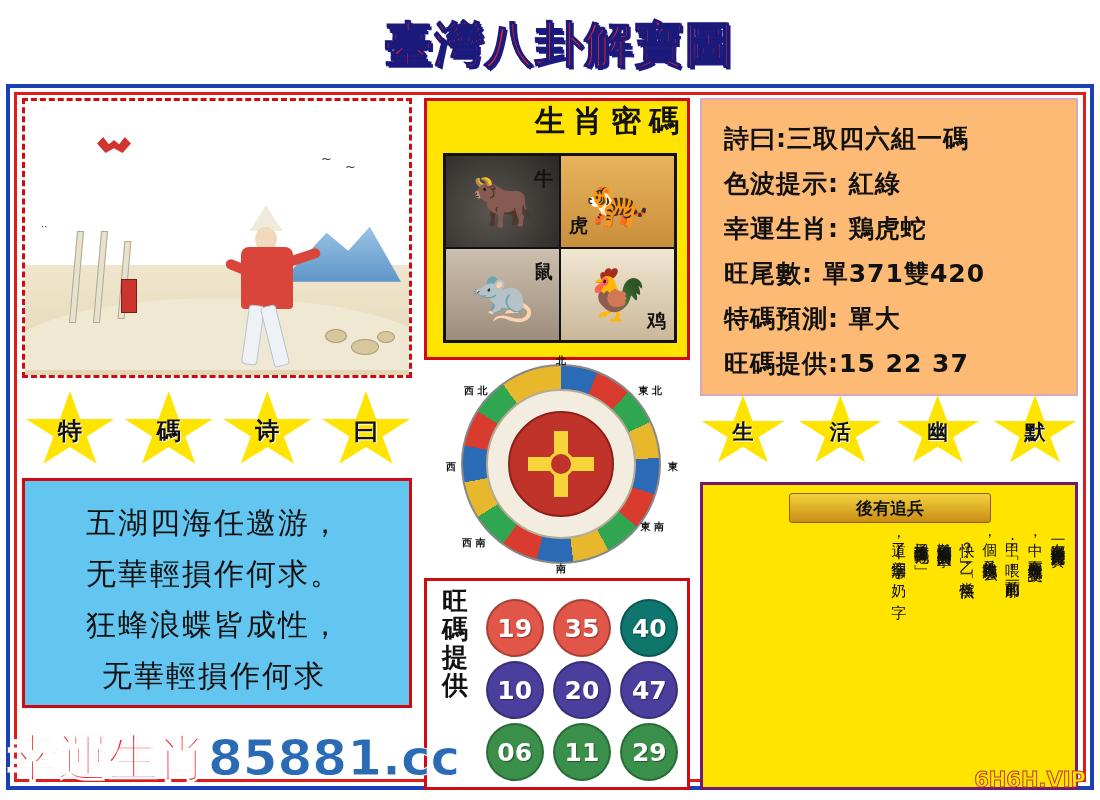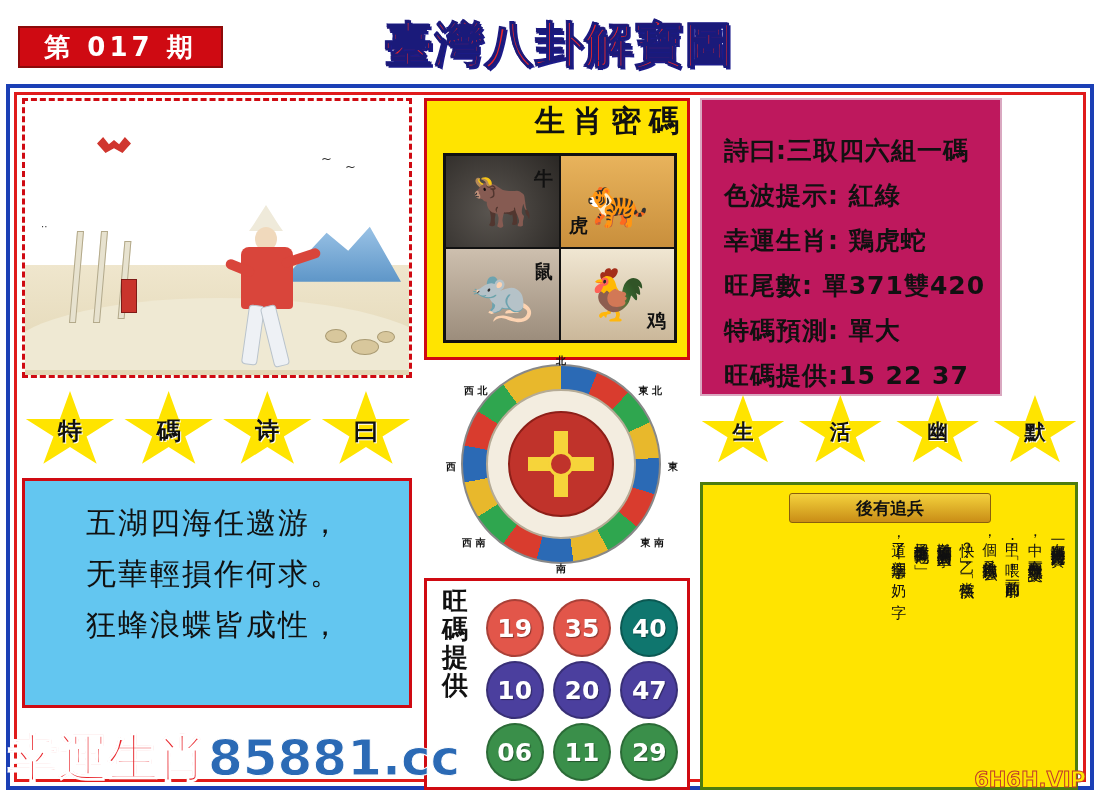--- a/index.html
+++ b/index.html
@@ -145,23 +145,23 @@
   .z-ox  { background:radial-gradient(circle at 40% 60%, #5a5550, #2a2724); }
   .z-tiger{ background:linear-gradient(#e8b35c,#c98f3c); }
   .z-rat { background:linear-gradient(#cdbfae,#9c8d7c); }
   .z-rooster{ background:linear-gradient(#f0e6d2,#cbb89a); }
   .animal-silhouette {
     position:absolute; left:50%; top:50%; transform:translate(-50%,-50%);
     font-size:50px; line-height:1;
   }
   
   .pink-panel {
-    position:absolute; left:700px; top:98px; width:302px; height:298px;
-    background:#be185d; border:2px solid #d9a8c0;
-    padding:24px 16px;
+    position:absolute; left:700px; top:98px; width:378px; height:298px;
+    background:#fdba74; border:2px solid #d9a8c0;
+    padding:12px 16px;
   }
   .pink-line {
     font-size:25px; color:#111; font-weight:bold; letter-spacing:1px;
     margin:10px 0 12px 6px; white-space:nowrap;
     font-family:"DejaVu Sans", sans-serif;
   }
   
   .star {
     position:relative; width:92px; height:80px;
     background:#ffe400;
@@ -250,21 +250,21 @@
   .ball {
     border-radius:50%; display:flex; align-items:center; justify-content:center;
     font-size:25px; font-weight:bold; color:#ffffff;
     border:2px solid rgba(0,0,0,.25);
     width:58px; height:58px; margin:auto;
     text-shadow:1px 1px 1px rgba(0,0,0,.4);
   }
   
   .joke-panel {
     position:absolute; left:700px; top:482px; width:378px; height:308px;
-    background:#ffe400; border:3px solid #4d7c0f;
+    background:#ffe400; border:3px solid #701a75;
   }
   .joke-banner {
     position:absolute; left:86px; top:8px; width:202px; height:30px;
     background:linear-gradient(#f4d23c,#c98d16);
     border:1px solid #8a5f0d; border-radius:3px;
     display:flex; align-items:center; justify-content:center;
     font-size:17px; font-weight:bold; color:#111;
   }
   .joke-text {
     position:absolute; left:8px; top:46px; right:8px; bottom:6px;
@@ -293,21 +293,20 @@
     -webkit-text-stroke:1px #c0392b;
     font-family:"DejaVu Sans", sans-serif;
   }
   .dots { position:absolute; left:16px; top:120px; color:#333; font-size:10px; }
 </style>
 </head>
 <body>
 
 <div class="page">
 
-  <div class="issue-badge">第 017 期</div>
   <div class="main-title">臺灣八卦解寶圖</div>
 
   <div class="frame-outer">
     <div class="frame-inner"></div>
   </div>
 
   <div class="illus">
     <div class="illus-inner">
       <div class="sky"></div>
       <div class="ground"></div>
@@ -395,35 +394,36 @@
       </div>
     <div class="star">
         <span>默</span>
       </div>
   </div>
 
   <div class="blue-panel">
     <div class="blue-line">五湖四海任邀游，</div>
     <div class="blue-line">无華輕損作何求。</div>
     <div class="blue-line">狂蜂浪蝶皆成性，</div>
+    <div class="blue-line">无華輕損作何求</div>
   </div>
 
   <div class="compass">
     <div class="ring"></div>
     <div class="ring2"></div>
     <div class="ring3"></div>
     <div class="cross"></div>
     <div class="cdot"></div>
     <div class="lbl" style="left:120px; top:-8px;">北</div>
     <div class="lbl" style="right:8px; top:98px;">東</div>
     <div class="lbl" style="left:120px; bottom:-4px;">南</div>
     <div class="lbl" style="left:10px; top:98px;">西</div>
     <div class="lbl" style="left:28px; top:22px;">西 北</div>
     <div class="lbl" style="right:24px; top:22px;">東 北</div>
-    <div class="lbl" style="right:22px; bottom:22px;">東 南</div>
+    <div class="lbl" style="right:22px; bottom:38px;">東 南</div>
     <div class="lbl" style="left:26px; bottom:22px;">西 南</div>
   </div>
 
   <div class="hot-panel">
     <div class="hot-label">旺<br>碼<br>提<br>供</div>
     <div class="ball-grid">
       <div class="ball" style="background:#e2564a;">19</div>
       <div class="ball" style="background:#e2564a;">35</div>
       <div class="ball" style="background:#0f766e;">40</div>
       <div class="ball" style="background:#4b3f9e;">10</div>

